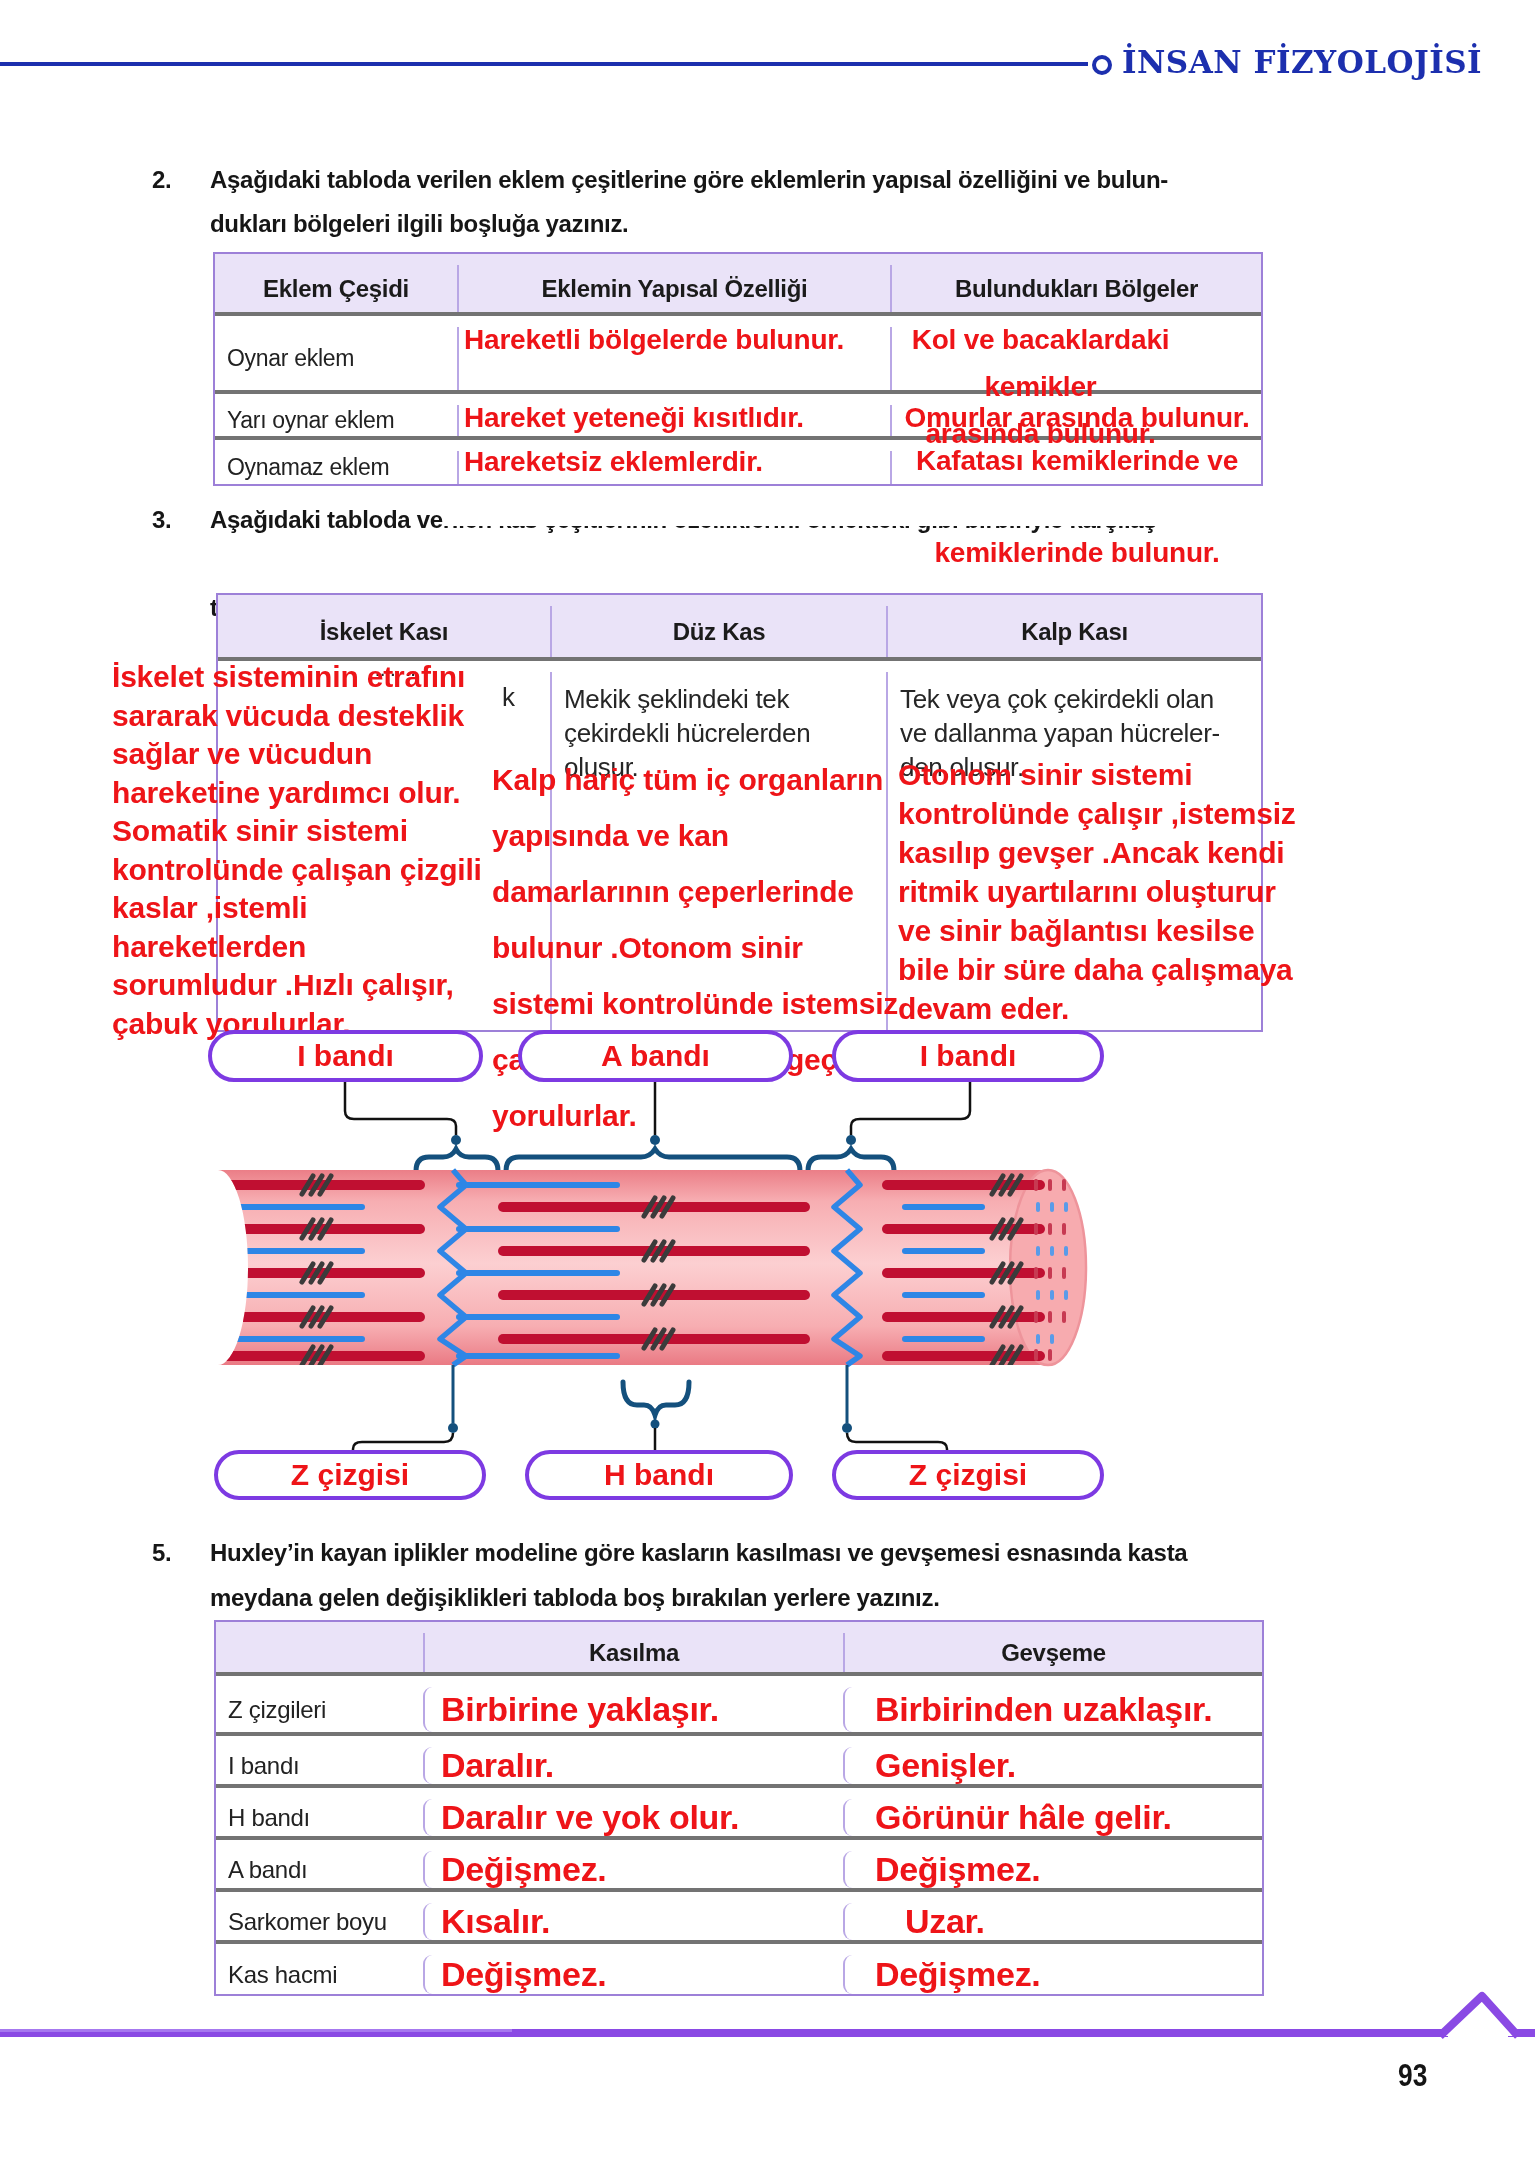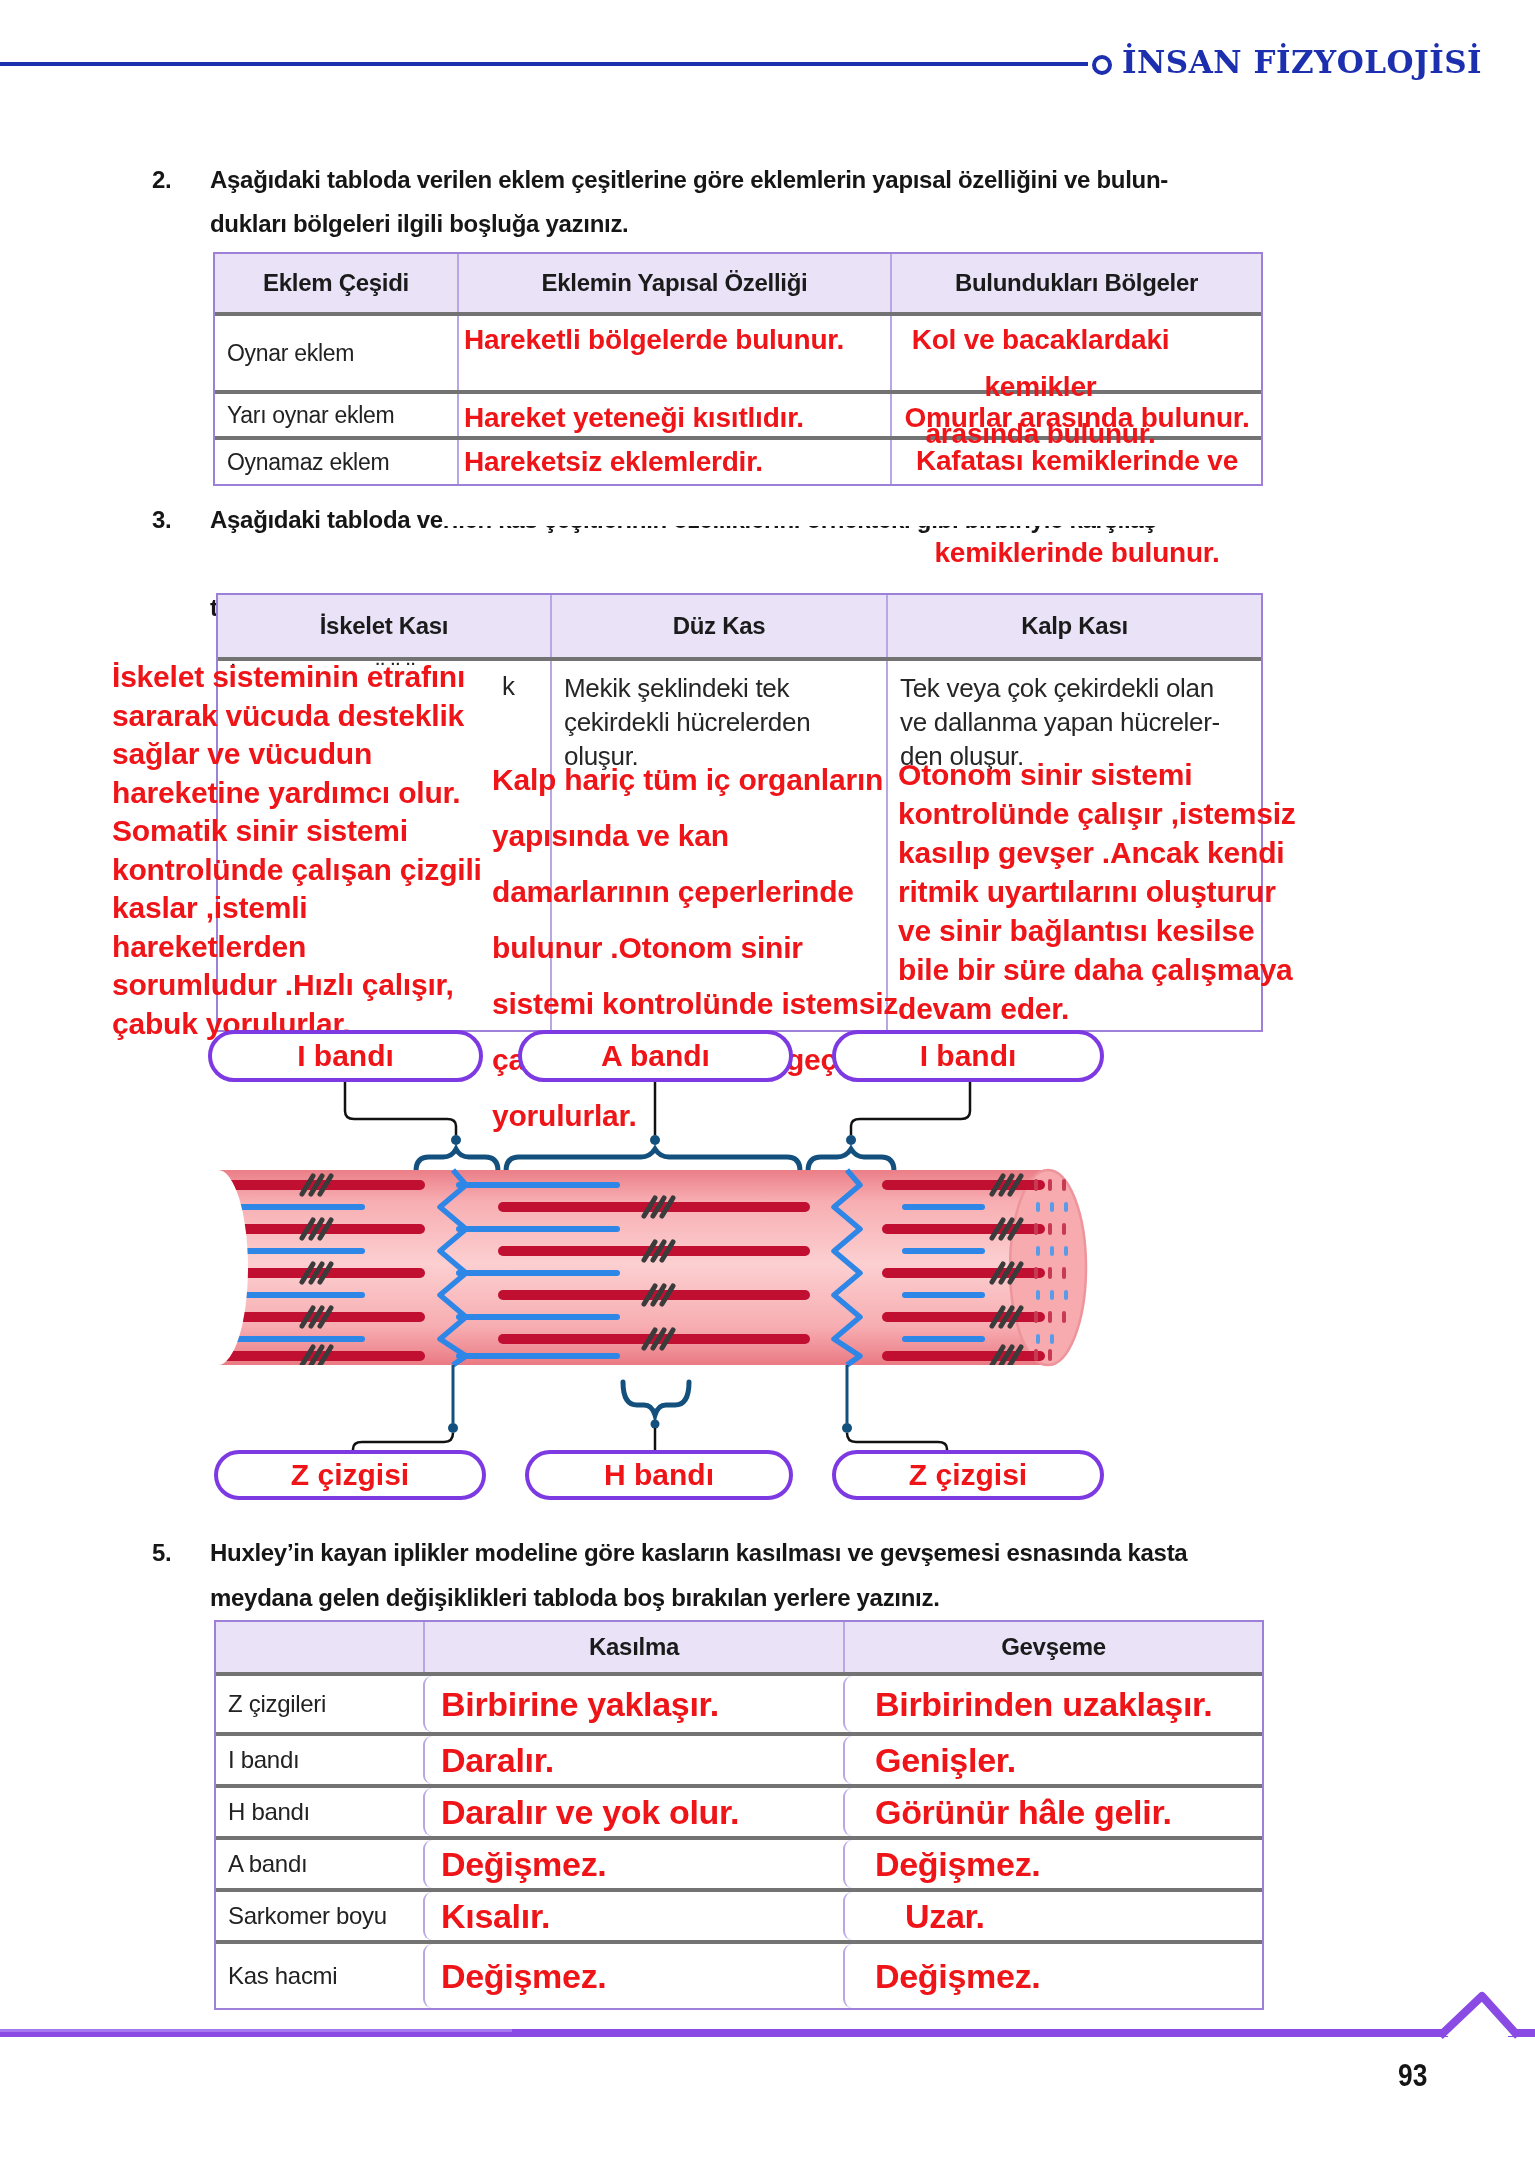--- a/index.html
+++ b/index.html
@@ -20,21 +20,21 @@
   .q2{left:152px;top:158px;}
   .q3{left:152px;top:498px;}
   .q5{left:152px;top:1530px;line-height:45px;}
   .cut{position:relative;display:inline-block;}
   .cut::after{content:"";position:absolute;left:0;top:-4px;width:101%;height:72%;background:#fff;}
 
   
   .tbl{position:absolute;border:2.5px solid #9d80d8;box-sizing:border-box;background:transparent;}
   .tr{display:flex;box-sizing:border-box;}
   .tr + .tr{border-top:4px solid #737373;}
-  .tc{box-sizing:border-box;display:flex;align-items:center;}
+  .tc{box-sizing:border-box;display:flex;align-items:center;margin-top:11px;}
   .tc + .tc{border-left:2px solid #b9a7e5;}
   .th{background:#eae3f8;font-weight:bold;}
   .th .tc{justify-content:center;font-size:24px;letter-spacing:-.3px;}
   .lbl{font-size:23px;letter-spacing:-.3px;padding-left:12px;color:#222;}
   .red{position:absolute;color:#ee1418;font-weight:bold;white-space:pre-line;letter-spacing:-.2px;}
 
   
   .t1{left:213px;top:252px;width:1050px;}
   .t1 .c1{width:242px;}
   .t1 .c2{width:433px;}
@@ -364,21 +364,21 @@
     <div class="tr" style="height:52px">
       <div class="tc c1 lbl">A bandı</div>
       <div class="tc c2 ans">Değişmez.</div>
       <div class="tc c3 ans ans3">Değişmez.</div>
     </div>
     <div class="tr" style="height:52px">
       <div class="tc c1 lbl">Sarkomer boyu</div>
       <div class="tc c2 ans">Kısalır.</div>
       <div class="tc c3 ans" style="padding-left:60px">Uzar.</div>
     </div>
-    <div class="tr" style="height:68px">
+    <div class="tr" style="height:54px">
       <div class="tc c1 lbl">Kas hacmi</div>
       <div class="tc c2 ans">Değişmez.</div>
       <div class="tc c3 ans ans3">Değişmez.</div>
     </div>
   </div>
 
   <div class="frule"></div>
   <div class="frule-lite"></div>
   <div class="frule2"></div>
   <svg class="fspike" viewBox="0 0 110 50">

